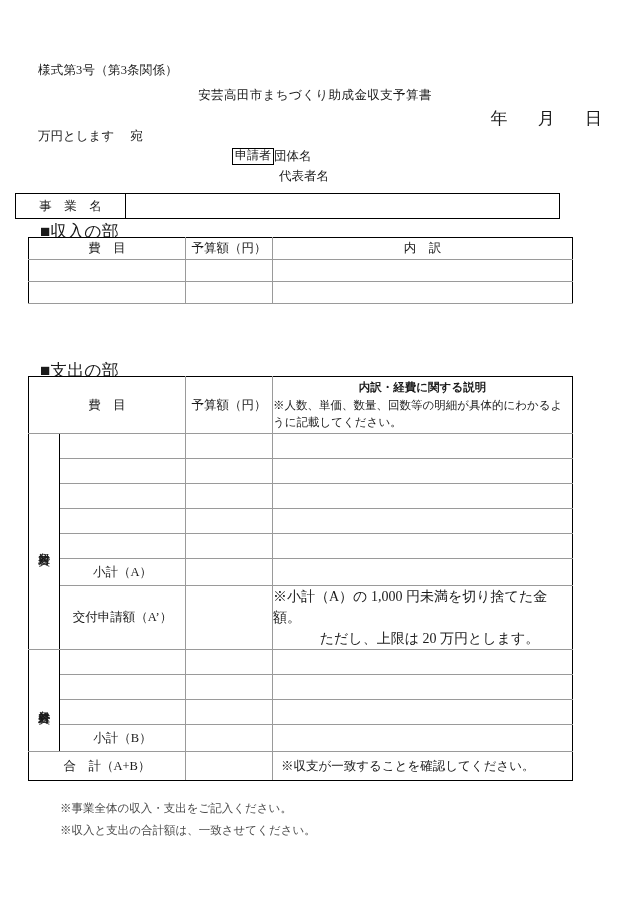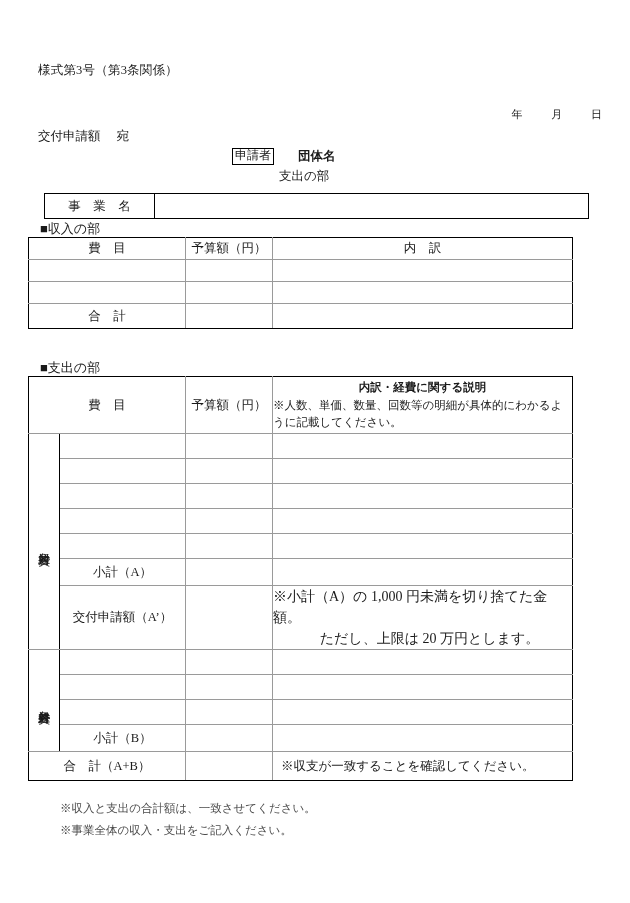--- a/index.html
+++ b/index.html
@@ -39,21 +39,21 @@
     top: 87px;
     text-align: center;
     font-size: 12.5px;
     letter-spacing: 0.4px;
     white-space: nowrap;
   }
   .hdr-date {
     position: absolute;
     right: 28px;
     top: 107px;
-    font-size: 11px;
+    font-size: 17px;
     white-space: nowrap;
   }
   .hdr-date span { display: inline-block; }
   .hdr-date .d-y { margin-right: 26px; }
   .hdr-date .d-m { margin-right: 26px; }
   .hdr-addressee {
     position: absolute;
     left: 38px;
     top: 128px;
     font-size: 12.5px;
@@ -71,23 +71,22 @@
   .applicant-box {
     display: inline-block;
     border: 1px solid #000;
     padding: 0px 2px 1px 2px;
     line-height: 1.15;
     font-size: 12px;
     vertical-align: middle;
   }
   .applicant-name {
     display: inline-block;
-    margin-left: 24px;
+    margin-left: 0;
     vertical-align: middle;
-    font-weight: bold;
   }
   .applicant-rep {
     position: absolute;
     left: 279px;
     top: 168px;
     font-size: 12.5px;
     white-space: nowrap;
   }
 
   
@@ -107,27 +106,27 @@
   .outer-bottom td { border-bottom: 1.6px solid #000; }
   .tbl td.edge-l { border-left: 1.6px solid #000; }
   .tbl td.edge-r { border-right: 1.6px solid #000; }
   .thick-t { border-top: 1.6px solid #000 !important; }
   .thick-r { border-right: 1.6px solid #000 !important; }
 
   .ctr  { text-align: center; }
   .lft  { text-align: left; padding-left: 8px !important; }
 
   
-  #tbl-project { left: 44px; top: 193px; width: 544px; border-radius: 6px; }
+  #tbl-project { left: 15px; top: 193px; width: 544px; border-radius: 6px; }
   #tbl-project td { height: 24px; }
 
   
   .sect-caption {
     position: absolute;
-    font-size: 13px;
+    font-size: 17px;
     white-space: nowrap;
   }
   #cap-income { left: 40px; top: 220px; }
   #cap-expense { left: 40px; top: 359px; }
 
   
   #tbl-income { left: 28px; top: 237px; width: 544px; }
 
   
   #tbl-expense { left: 28px; top: 376px; width: 544px; }
@@ -175,35 +174,36 @@
   }
   .footnotes div { white-space: nowrap; }
 </style>
 </head>
 <body>
 
 <div class="page">
 
   <div class="hdr-form-no">様式第3号（第3条関係）</div>
 
+  <div class="hdr-title">安芸高田市まちづくり助成金収支予算書</div>
 
   <div class="hdr-date">
     <span class="d-y">年</span>
     <span class="d-m">月</span>
     <span class="d-d">日</span>
   </div>
 
   <div class="hdr-addressee">
-    <span>交付申請額</span><span class="suffix">宛</span>
+    <span>万円とします</span><span class="suffix">宛</span>
   </div>
 
   <div class="applicant-row">
     <span class="applicant-box">申請者</span><span class="applicant-name">団体名</span>
   </div>
-  <div class="applicant-rep">支出の部</div>
+  <div class="applicant-rep">代表者名</div>
 
   <table class="tbl" id="tbl-project">
     <colgroup>
         <col style="width:110px">
         <col style="width:434px">
       </colgroup>
     <tbody>
       <tr class="outer-top outer-bottom">
         <td class="ctr edge-l thick-r">事　業　名</td>
         <td class="lft edge-r"></td>
@@ -228,25 +228,20 @@
       <tr>
         <td class="ctr edge-l" style="height:21px"></td>
         <td class="ctr"></td>
         <td class="lft edge-r"></td>
       </tr>
       <tr>
         <td class="ctr edge-l" style="height:21px"></td>
         <td class="ctr"></td>
         <td class="lft edge-r"></td>
       </tr>
-      <tr class="outer-bottom">
-        <td class="ctr edge-l thick-t" style="height:24px">合　計</td>
-        <td class="ctr thick-t"></td>
-        <td class="lft edge-r thick-t"></td>
-      </tr>
     </tbody>
   </table>
 
   <div class="sect-caption" id="cap-expense">■支出の部</div>
 
   <table class="tbl" id="tbl-expense">
     <colgroup>
       <col style="width:31px">
       <col style="width:126px">
       <col style="width:87px">
@@ -331,17 +326,17 @@
 
       <tr class="outer-bottom">
         <td class="ctr edge-l thick-t" colspan="2" style="height:28px">合　計（A+B）</td>
         <td class="ctr thick-t"></td>
         <td class="lft edge-r thick-t">※収支が一致することを確認してください。</td>
       </tr>
     </tbody>
   </table>
 
   <div class="footnotes">
+    <div>※事業全体の収入・支出をご記入ください。</div>
     <div>※収入と支出の合計額は、一致させてください。</div>
-    <div>※事業全体の収入・支出をご記入ください。</div>
   </div>
 
 </div>
 
 </body></html>

